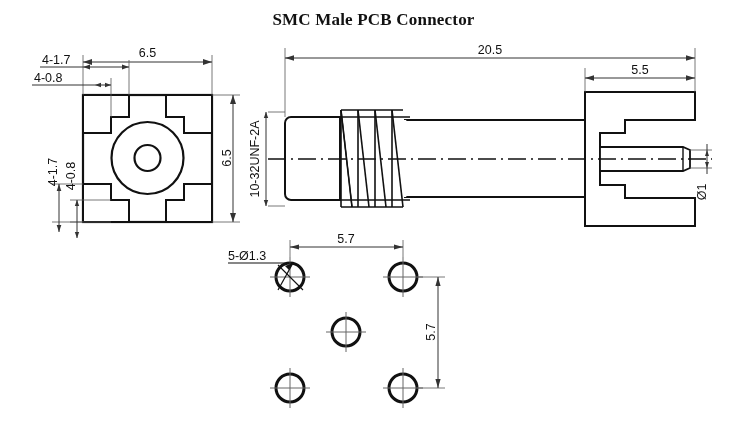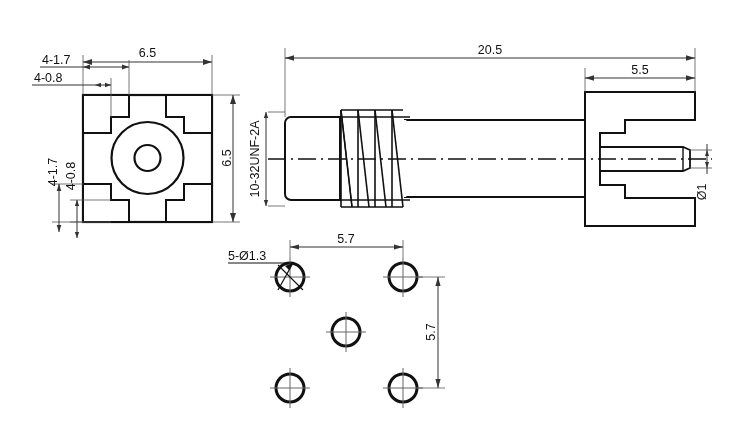--- a/index.html
+++ b/index.html
@@ -37,20 +37,21 @@
     font-size: 12.5px;
     fill: #111111;
     dominant-baseline: auto;
   }
 </style>
 </head>
 <body>
 
 <div id="sheet">
 
+  <div id="title">SMC Male PCB Connector</div>
 
   <svg id="drawing" width="747" height="423" viewBox="0 0 747 423">
 
     <g>
 
       <rect x="83" y="95" width="129" height="127" fill="none" stroke="#111111" stroke-width="2.2"></rect>
 
       <path d="M 83 95 L 83 133 L 111 133 L 111 117 L 129 117 L 129 95 Z" fill="#ffffff" stroke="#111111" stroke-width="2"></path>
 
       <path d="M 212 95 L 212 133 L 184 133 L 184 117 L 166 117 L 166 95 Z" fill="#ffffff" stroke="#111111" stroke-width="2"></path>

